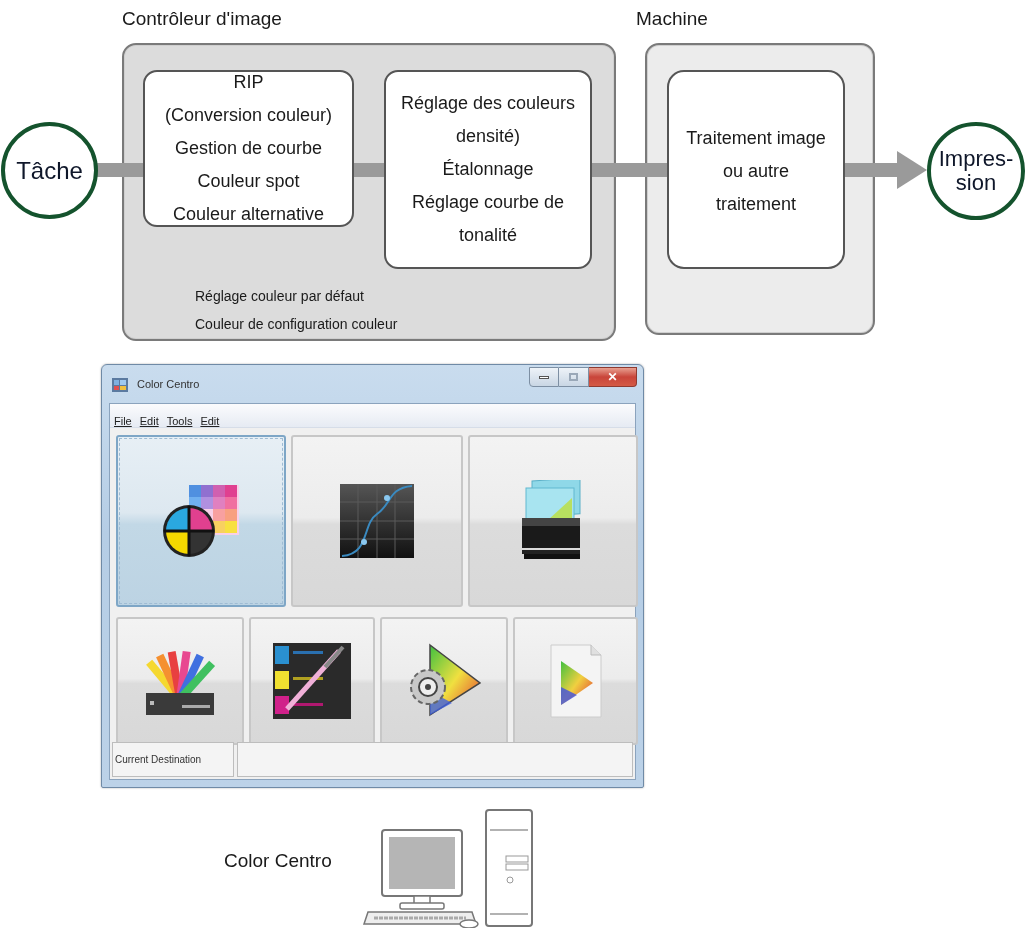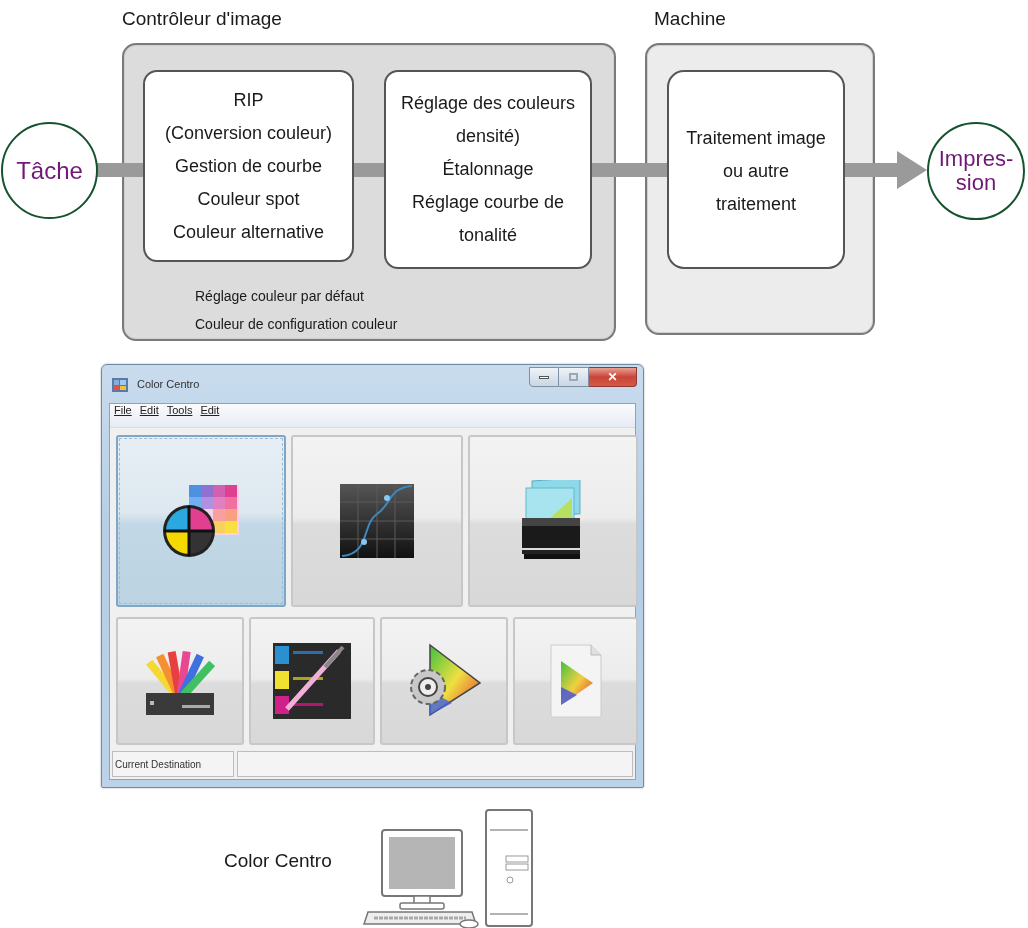--- a/index.html
+++ b/index.html
@@ -16,23 +16,23 @@
   }
   .group.controller { left: 122px; top: 43px; width: 494px; height: 298px; background: #dcdcdc; }
   .group.machine { left: 645px; top: 43px; width: 230px; height: 292px; background: #ececec; }
   .inner-box {
     position: absolute; background: #fff; border: 2px solid #555; border-radius: 14px;
     display: flex; flex-direction: column; align-items: center; justify-content: center;
     font-size: 18px; color: #1a1a1a; text-align: center;
   }
   .inner-box .line { line-height: 33px; white-space: nowrap; }
   .circle {
-    position: absolute; border-radius: 50%; background: #fff; border: 2px solid #14532d;
+    position: absolute; border-radius: 50%; background: #fff; border: 4px solid #14532d;
     display: flex; flex-direction: column; align-items: center; justify-content: center;
-    text-align: center; color: #701a75;
+    text-align: center; color: #0f172a;
   }
   .connector { position: absolute; background: #9a9a9a; height: 14px; }
   .arrowhead {
     position: absolute; width: 0; height: 0;
     border-top: 19px solid transparent; border-bottom: 19px solid transparent;
     border-left: 30px solid #9a9a9a;
   }
   .ctrl-notes { position: absolute; font-size: 14px; color: #1a1a1a; line-height: 28px; }
 
   
@@ -52,43 +52,43 @@
   }
   .win-btn + .win-btn { border-left: none; }
   .win-btn.close { width: 48px; background: linear-gradient(#e8a090, #c9453a 50%, #d45a45); border-color: #8f3a30; border-radius: 0 0 4px 0; }
   .win-btn.min { border-radius: 0 0 0 4px; }
   .client {
     position: absolute; left: 7px; top: 38px; right: 7px; bottom: 7px; background: #f0f0f0;
     border: 1px solid #8ba3bd;
   }
   .menubar {
     position: absolute; left: 0; top: 0; right: 0; height: 24px;
-    background: linear-gradient(#fbfbfd, #e6ebf3); display: flex; align-items: flex-start; padding-left: 4px;
+    background: linear-gradient(#fbfbfd, #e6ebf3); display: flex; align-items: flex-end; padding-left: 4px;
     border-bottom: 1px solid #d6dde8;
   }
   .menu-item { font-size: 11px; color: #222; margin-right: 8px; text-decoration: underline; text-decoration-thickness: 1px; text-underline-offset: 1px; }
   .tile {
     position: absolute; border: 2px solid #c7c7c7; border-radius: 3px;
     background: linear-gradient(#f3f3f3 0%, #ececec 48%, #dcdcdc 52%, #d8d8d8 100%);
     display: flex; align-items: center; justify-content: center;
   }
   .tile.selected {
     border: 2px solid #7ea6c6; outline: 1px dashed #9fbcd4; outline-offset: -4px;
     background: linear-gradient(#e7eff5 0%, #dde8f0 45%, #c2d8e6 52%, #bcd3e3 100%);
   }
-  .statusbar { position: absolute; left: 2px; right: 2px; bottom: 2px; height: 26px; display: flex; gap: 3px; }
+  .statusbar { position: absolute; left: 2px; right: 2px; bottom: 2px; height: 35px; display: flex; gap: 3px; }
   .status-cell { border: 1px solid #bdbdbd; background: #f4f4f4; font-size: 10px; color: #333; display: flex; align-items: center; padding-left: 2px; }
 
   .pc-label { position: absolute; left: 224px; top: 850px; font-size: 19px; color: #1a1a1a; }
 </style>
 </head>
 <body>
 
 <div class="abs label-top" style="left:122px; top:8px;">Contrôleur d'image</div>
-<div class="abs label-top" style="left:654px; top:8px;">Machine</div>
+<div class="abs label-top" style="left:636px; top:8px;">Machine</div>
 
 <div class="connector" style="left:96px; top:163px; width:50px;"></div>
 <div class="connector" style="left:352px; top:163px; width:36px;"></div>
 <div class="connector" style="left:590px; top:163px; width:80px;"></div>
 <div class="connector" style="left:840px; top:163px; width:60px;"></div>
 
 <div class="group controller"></div>
 <div class="group machine"></div>
 
 <div class="connector" style="left:96px; top:163px; width:50px;"></div>
@@ -99,21 +99,21 @@
 
 <div class="circle" style="left:1px; top:122px; width:97px; height:97px; font-size:24px;">
   <span>Tâche</span>
 </div>
 
 <div class="circle" style="left:927px; top:122px; width:98px; height:98px; font-size:22px; line-height:24px;">
   <span>Impres-</span>
   <span>sion</span>
 </div>
 
-<div class="inner-box" style="left:143px; top:70px; width:211px; height:192px;">
+<div class="inner-box" style="left:143px; top:70px; width:211px; height:157px;">
   <div class="line">RIP</div>
   <div class="line">(Conversion couleur)</div>
   <div class="line">Gestion de courbe</div>
   <div class="line">Couleur spot</div>
   <div class="line">Couleur alternative</div>
 </div>
 
 <div class="inner-box" style="left:384px; top:70px; width:208px; height:199px;">
   <div class="line">Réglage des couleurs</div>
   <div class="line">densité)</div>

